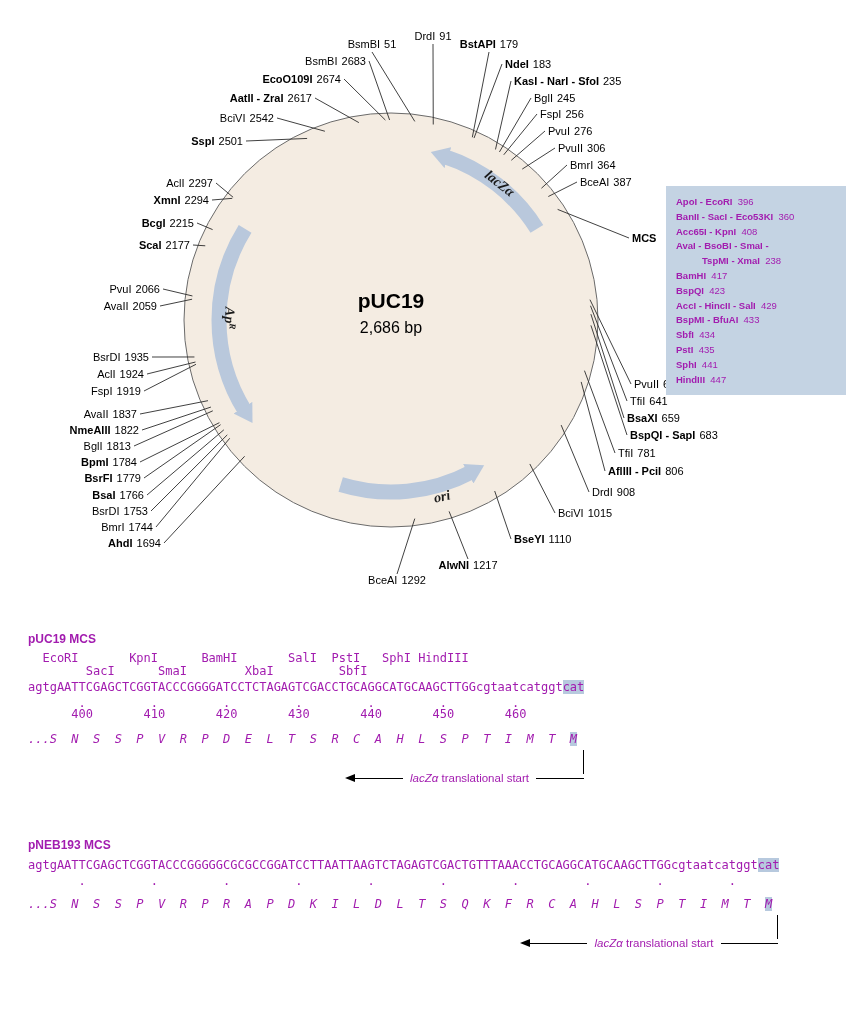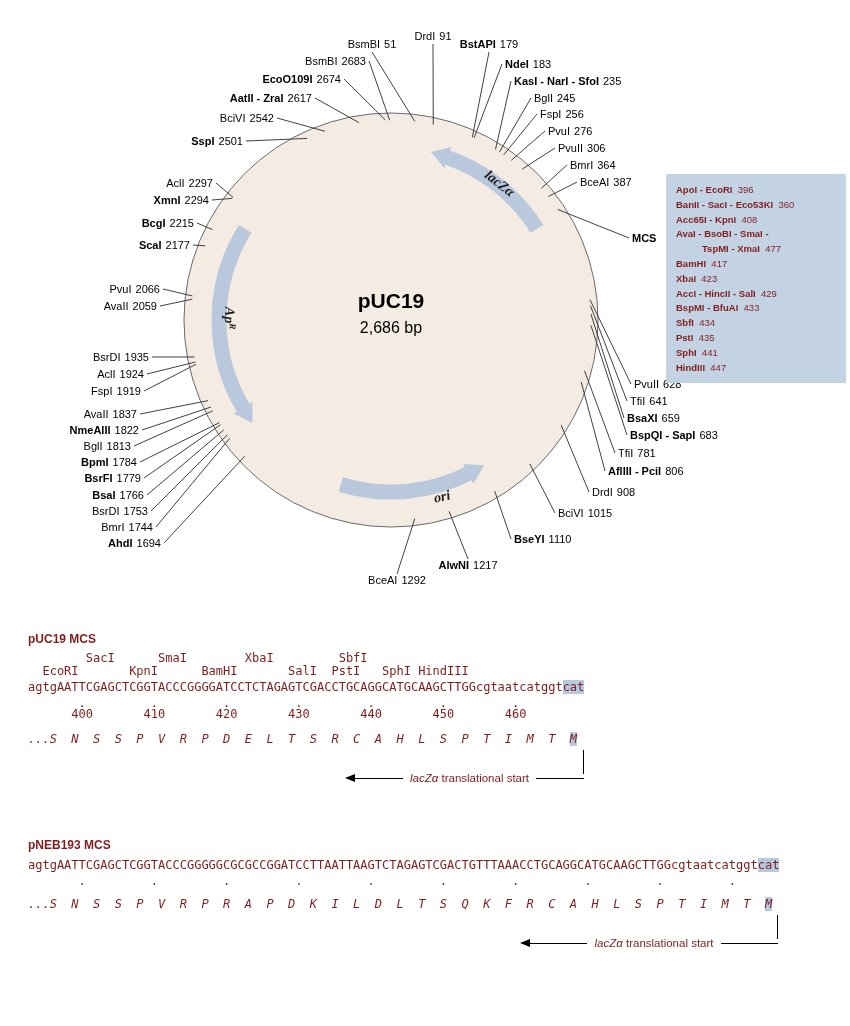--- a/index.html
+++ b/index.html
@@ -1,30 +1,30 @@
 <!DOCTYPE html>
 <html style="--circle-fill: #f4ece2; --arc: #b9c8dc; --highlight: #b7c9de; --mcs-box: #c4d3e3;"><head>
 <meta charset="utf-8">
 <style>
   html,body{margin:0;padding:0;background:#fff;}
   .page{position:relative;width:850px;height:1026px;background:#fff;overflow:hidden;
-        font-family:"Liberation Sans",sans-serif;color:#7f1d1d;}
+        font-family:"Liberation Sans",sans-serif;color:#a21caf;}
   
   #map-svg{position:absolute;left:0;top:0;}
   #plasmid-circle{fill:var(--circle-fill,#f4ece2);stroke:#6b6b6b;stroke-width:1;}
   .feat{fill:none;stroke:var(--arc,#b9c8dc);stroke-width:15;}
   .tick{stroke:#2b2b2b;stroke-width:0.9;}
   .site-label{font-family:"Liberation Sans",sans-serif;font-size:11px;fill:#000;}
   .site-label tspan.b{font-weight:bold;}
   .gene{font-family:"Liberation Serif",serif;font-weight:bold;font-style:italic;font-size:14px;fill:#1a1a1a;}
   .supr{font-size:9px;}
   .cname{font-size:21px;font-weight:bold;}
   .csize{font-size:16px;}
   
-  #mcs-box{position:absolute;left:666px;top:174px;width:160px;padding:9px 10px 8px 10px;
+  #mcs-box{position:absolute;left:666px;top:186px;width:160px;padding:9px 10px 8px 10px;
            background:var(--mcs-box,#c4d3e3);}
   .mcs-entry{font-size:9.5px;line-height:14.8px;white-space:pre;}
   .mcs-entry.ind{padding-left:26px;}
   .mn{font-weight:bold;}
   .mp{font-weight:normal;}
   
   .mcs-block{position:absolute;left:0;width:850px;}
   .mcs-block h3{margin:0 0 6px 28px;font-size:12px;font-weight:bold;}
   .mcs-block pre{margin:0 0 0 28px;font-family:"DejaVu Sans Mono",monospace;font-size:12px;line-height:13px;}
   pre.seqrow{line-height:15px;margin-top:2px;}
@@ -159,36 +159,36 @@
     <text class="cname" x="391" y="308" text-anchor="middle">pUC19</text>
     <text class="csize" x="391" y="333" text-anchor="middle">2,686 bp</text>
   </svg>
 
   <div id="mcs-box">
     <div id="mcs-box-entries">
         <div class="mcs-entry"><span class="mn">ApoI - EcoRI</span><span class="mp">  396</span></div>
         <div class="mcs-entry"><span class="mn">BanII - SacI - Eco53KI</span><span class="mp">  360</span></div>
         <div class="mcs-entry"><span class="mn">Acc65I - KpnI</span><span class="mp">  408</span></div>
         <div class="mcs-entry"><span class="mn">AvaI - BsoBI - SmaI -</span></div>
-        <div class="mcs-entry ind"><span class="mn">TspMI - XmaI</span><span class="mp">  477</span></div>
+        <div class="mcs-entry ind"><span class="mn">TspMI - XmaI</span><span class="mp">  238</span></div>
         <div class="mcs-entry"><span class="mn">BamHI</span><span class="mp">  417</span></div>
-        <div class="mcs-entry"><span class="mn">XbaI</span><span class="mp">  423</span></div>
+        <div class="mcs-entry"><span class="mn">BspQI</span><span class="mp">  423</span></div>
         <div class="mcs-entry"><span class="mn">AccI - HincII - SalI</span><span class="mp">  429</span></div>
         <div class="mcs-entry"><span class="mn">BspMI - BfuAI</span><span class="mp">  433</span></div>
         <div class="mcs-entry"><span class="mn">SbfI</span><span class="mp">  434</span></div>
         <div class="mcs-entry"><span class="mn">PstI</span><span class="mp">  435</span></div>
         <div class="mcs-entry"><span class="mn">SphI</span><span class="mp">  441</span></div>
         <div class="mcs-entry"><span class="mn">HindIII</span><span class="mp">  447</span></div>
       </div>
   </div>
 
   <section class="mcs-block" style="top:632px">
     <h3>pUC19 MCS</h3>
+    <pre>  EcoRI       KpnI      BamHI       SalI  PstI   SphI HindIII</pre>
     <pre>        SacI      SmaI        XbaI         SbfI</pre>
-    <pre>  EcoRI       KpnI      BamHI       SalI  PstI   SphI HindIII</pre>
     <pre class="seqrow"><span>agtgAATTCGAGCTCGGTACCCGGGGATCCTCTAGAGTCGACCTGCAGGCATGCAAGCTTGGcgtaatcatggt</span><span class="hl">cat</span></pre>
     <pre class="dotsrow">       .         .         .         .         .         .         .</pre>
     <pre class="numsrow">      400       410       420       430       440       450       460</pre>
     <pre class="protrow"><span>...S  N  S  S  P  V  R  P  D  E  L  T  S  R  C  A  H  L  S  P  T  I  M  T  </span><span class="hl">M</span></pre>
     <div class="tstart">
       <div class="vline s0v"></div>
       <div class="aline s0a">
         <span class="ahead"></span>
         <span class="aseg"></span>
         <span class="albl"><i>lacZα</i><span> translational start</span></span>

